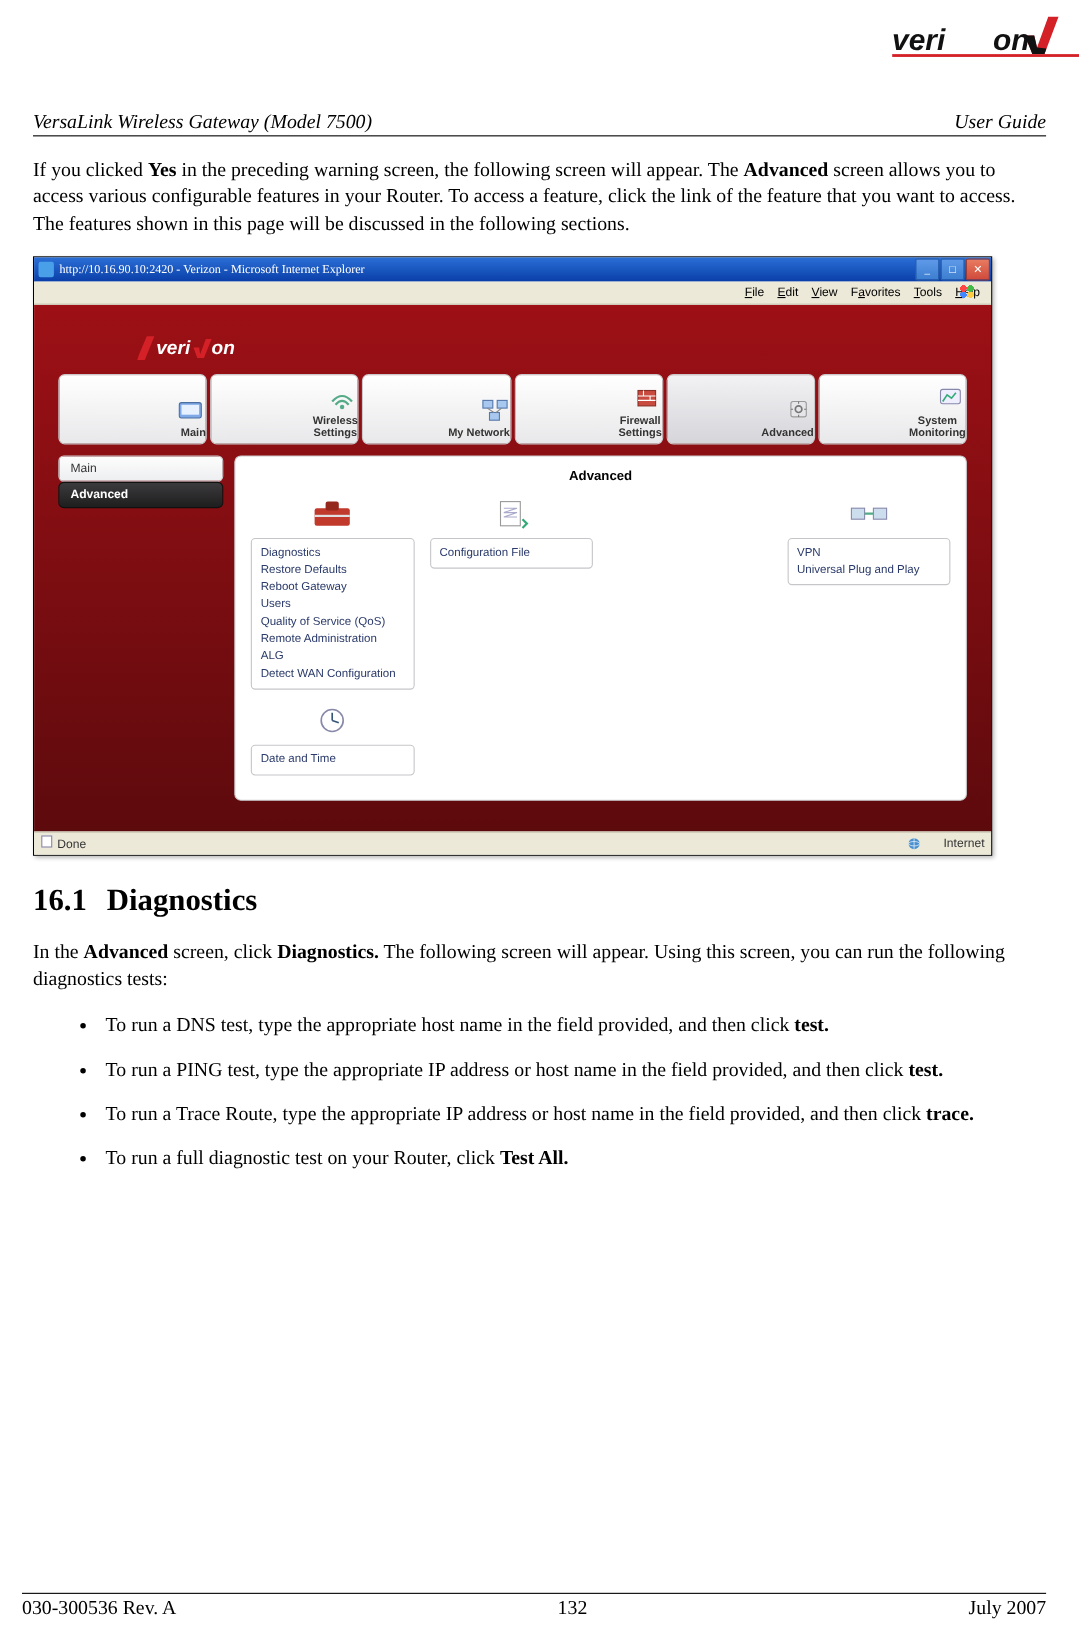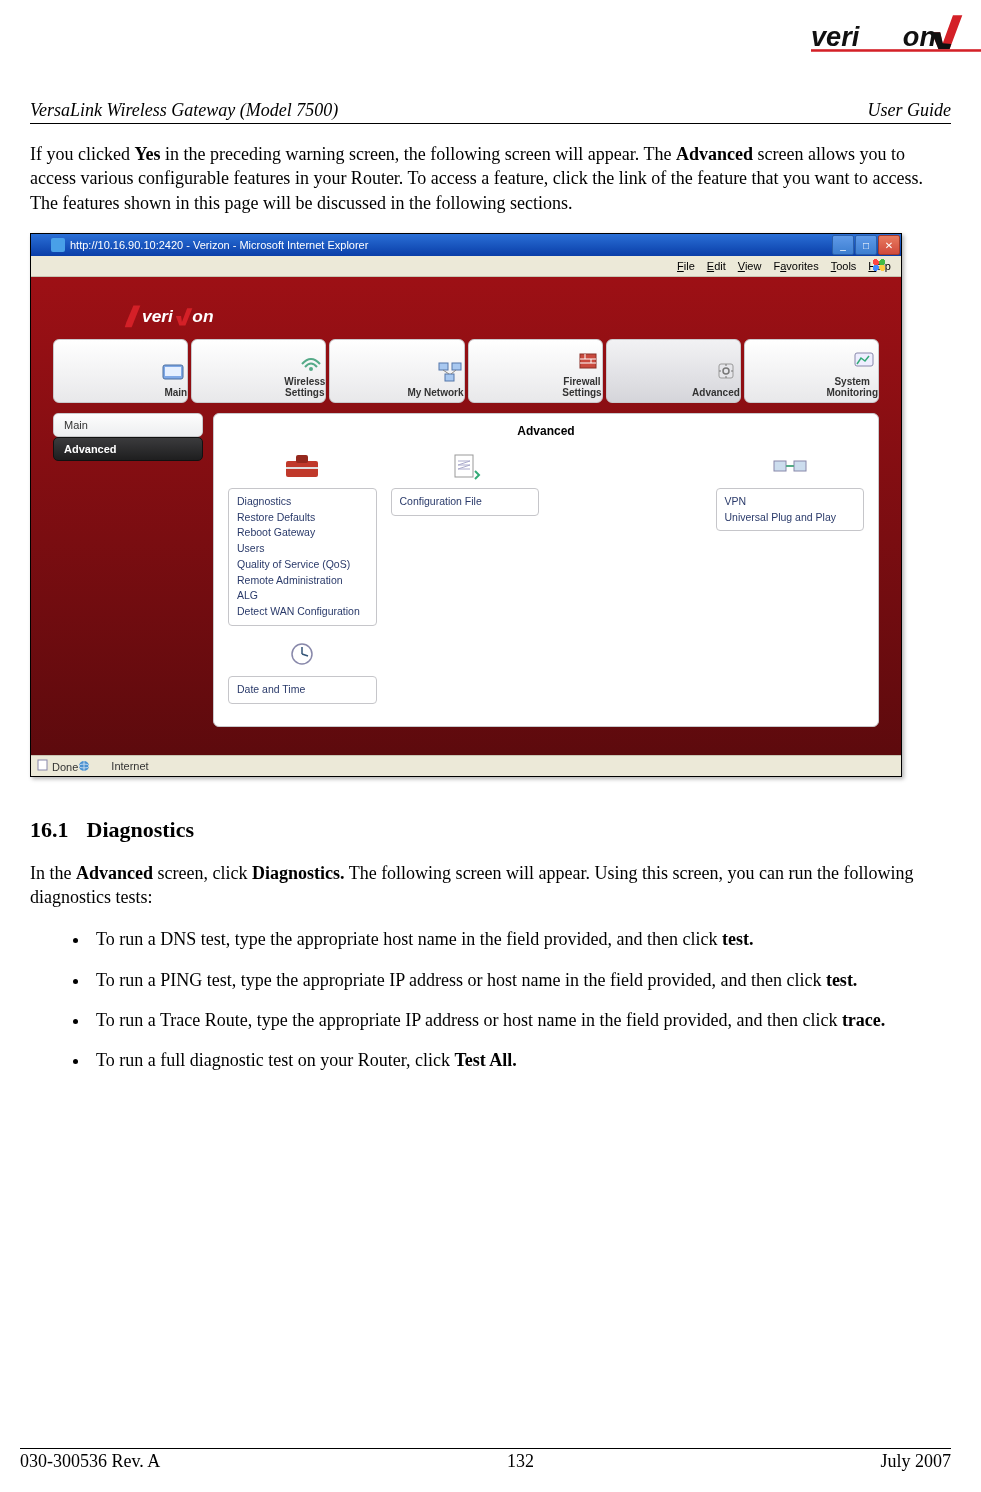--- a/index.html
+++ b/index.html
@@ -50,21 +50,22 @@
     color: #000;
     box-shadow: 2px 2px 4px rgba(0,0,0,0.3);
   }
   .titlebar {
     background: linear-gradient(to bottom,#2a6fd6,#0a3ea8);
     color: #fff;
     display: flex;
     align-items: center;
     height: 22px;
     font-size: 11px;
-    padding-left: 20px;
+    padding-left: 4px;
+    font-family: Liberation Serif, serif;
   }
   .titlebar .ie-icon {
     width: 14px; height: 14px; background:#49a0e8; border-radius:2px; margin-right:5px;
     display:inline-block;
   }
   .winbtns { margin-left:auto; display:flex; }
   .winbtn {
     width: 20px; height: 18px; margin: 1px 1px 0 0;
     background: linear-gradient(to bottom,#5f9ae8,#3c7ed0);
     border: 1px solid #2b5fa9; border-radius:2px;
@@ -192,27 +193,28 @@
   .link-box .ln { display:block; line-height: 1.5; }
   .statusbar {
     background:#ece9d8;
     height: 20px;
     display:flex;
     align-items:center;
     padding: 0 6px;
     font-size:11px;
     border-top:1px solid #c8c4b2;
     color:#333;
+    justify-content: space-between;
   }
   .statusbar .right { display:flex; align-items:center; gap:21px; }
   .st-icon { width:12px;height:12px;display:inline-block; }
   .section-heading {
-    font-size: 22px;
+    font-size: 28px;
     font-weight: bold;
-    margin-top: 40px;
+    margin-top: 25px;
     margin-bottom: 14px;
   }
   .section-heading .num { margin-right: 18px; }
   .section-intro {
     font-size: 18px;
     line-height: 1.35;
   }
   ul.bullets {
     margin: 18px 0 0 0;
     padding-left: 60px;

